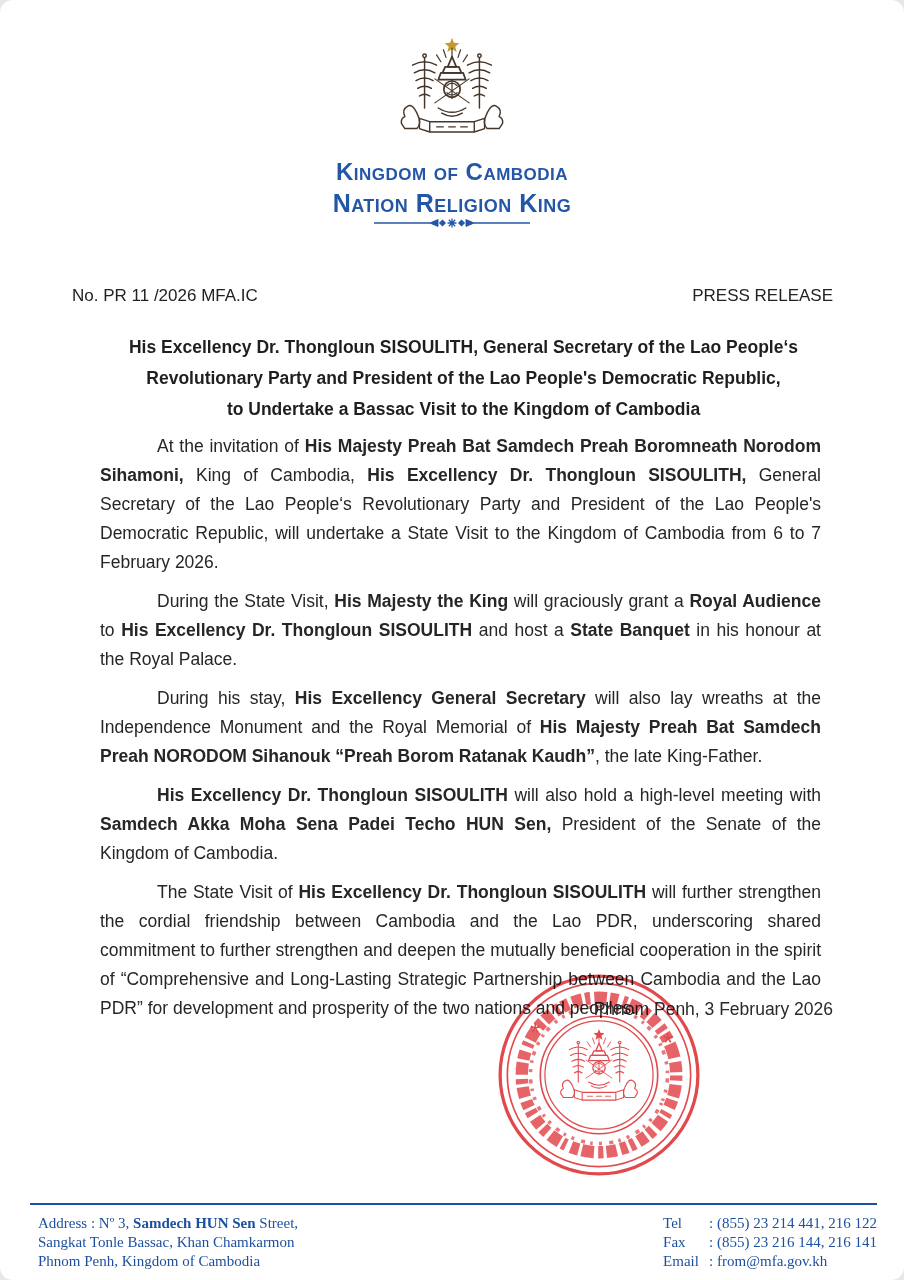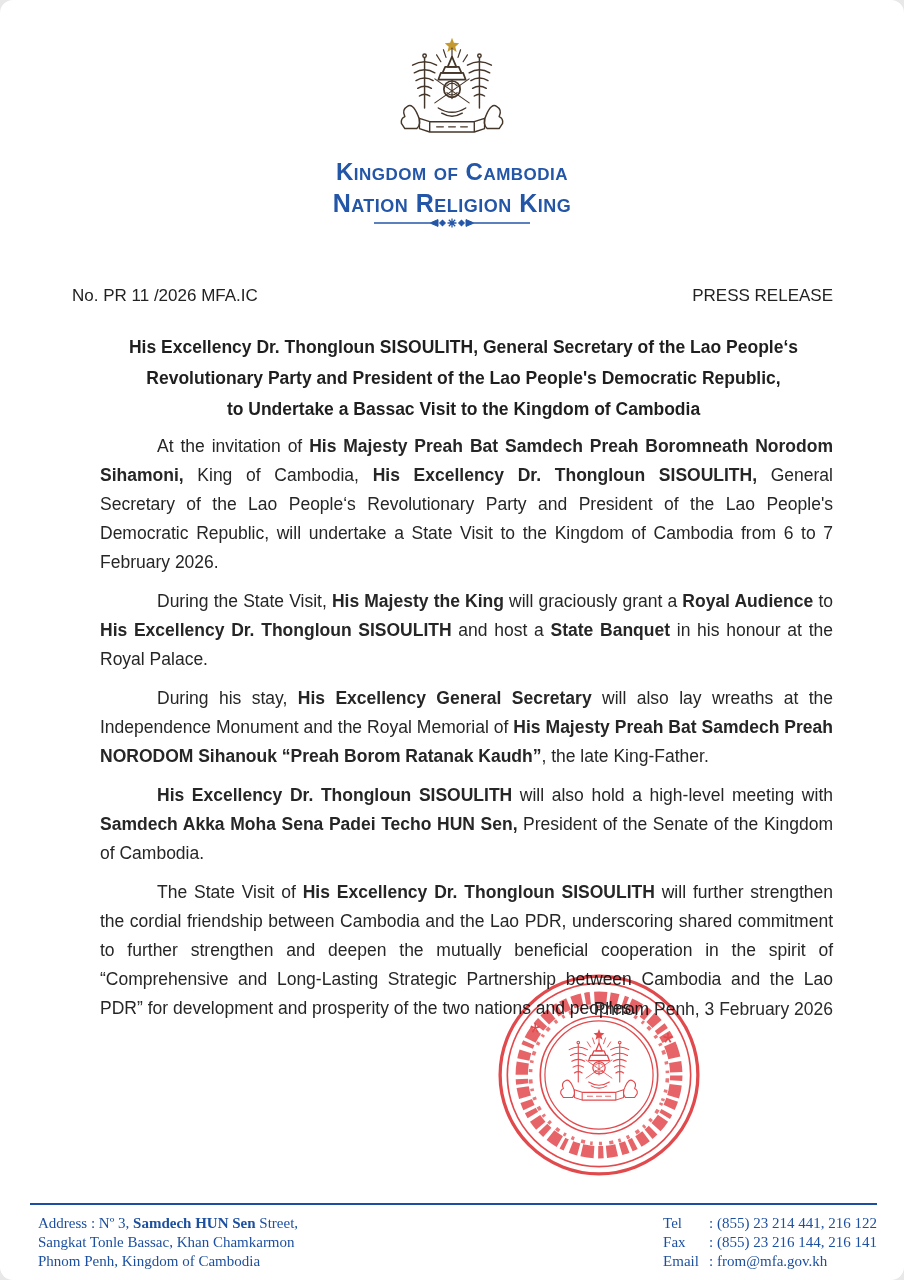--- a/index.html
+++ b/index.html
@@ -43,21 +43,21 @@
   
   .title{
     position:absolute;left:84px;right:61px;top:332px;text-align:center;
     font-size:17.5px;font-weight:600;line-height:31px;color:#1f1f1f;
   }
   
   .body{
     position:absolute;left:100px;right:71px;top:432px;
     font-size:17.5px;line-height:29px;text-align:justify;
   }
-  .body p{margin:0 0 10px 0;text-indent:57px;}
+  .body p{margin:0 12px 10px 0;text-indent:57px;}
   .body .b{font-weight:700;}
   .dateline{
     position:absolute;right:71px;top:999px;font-size:17.5px;color:#2a2a2a;
   }
   
   .seal{
     position:absolute;left:494px;top:972px;width:210px;height:206px;
     color:var(--seal-red);opacity:.92;mix-blend-mode:multiply;
   }
   

